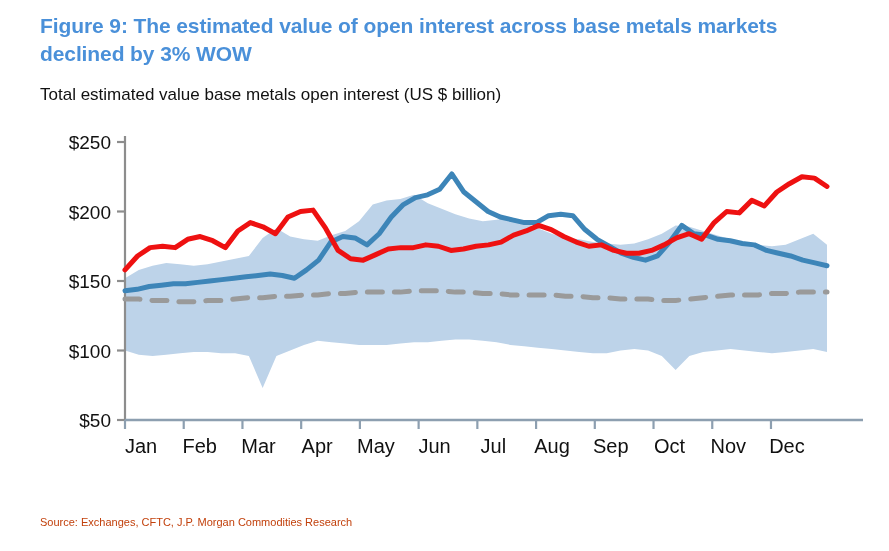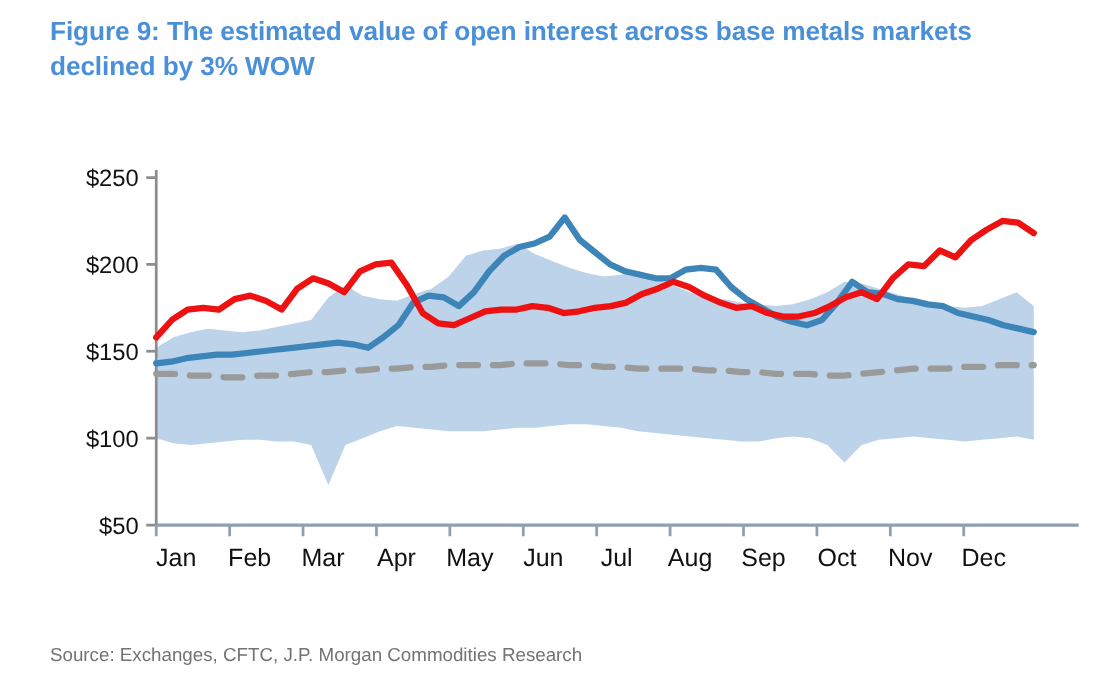--- a/index.html
+++ b/index.html
@@ -24,31 +24,32 @@
     font-size:17px;font-weight:normal;color:#111111;
   }
   .chart-area{
     position:absolute;left:0px;top:120px;width:889px;height:345px;
   }
   .legend{
     position:absolute;left:0px;top:462px;width:889px;height:34px;
   }
   .src{
     position:absolute;left:40px;top:516px;
-    font-size:15px;color:#737373;
+    font-size:11px;color:#c2410c;
   }
   svg{display:block;}
   text{font-family:"Liberation Sans", sans-serif;}
 </style>
 </head>
 <body>
 
 <div class="fig-wrap">
 
   <div class="fig-title">Figure 9: The estimated value of open interest across base metals markets declined by 3% WOW</div>
+  <div class="fig-subtitle">Total estimated value base metals open interest (US $ billion)</div>
 
   <div class="chart-area">
     <svg id="chart-svg" width="889" height="345" viewBox="0 0 889 345">
         <path d="M125.00,158.22L138.76,149.88L152.53,145.71L166.29,142.93L180.06,144.32L193.82,145.71L207.59,144.32L221.35,141.54L235.12,138.76L248.88,135.98L262.65,117.91L276.41,108.18L290.18,116.52L303.94,119.30L317.71,120.69L331.47,115.13L345.24,110.96L359.00,101.23L372.76,84.55L386.53,80.38L400.29,78.99L414.06,74.82L427.82,83.16L441.59,88.72L455.35,94.28L469.12,98.45L482.88,101.23L496.65,99.84L510.41,97.06L524.18,102.62L537.94,108.18L551.71,113.74L565.47,117.91L579.24,119.30L593.00,122.08L606.76,123.47L620.53,124.86L634.29,123.47L648.06,119.30L661.82,113.74L675.59,105.40L689.35,106.79L703.12,110.96L716.88,115.13L730.65,119.30L744.41,122.08L758.18,124.86L771.94,126.25L785.71,124.86L799.47,119.30L813.24,113.74L827.00,124.86L827.00,231.89L813.24,229.11L799.47,230.50L785.71,231.89L771.94,233.28L758.18,231.89L744.41,230.50L730.65,229.11L716.88,230.50L703.12,231.89L689.35,236.06L675.59,249.96L661.82,236.06L648.06,230.50L634.29,229.11L620.53,230.50L606.76,233.28L593.00,233.28L579.24,231.89L565.47,230.50L551.71,229.11L537.94,227.72L524.18,226.33L510.41,224.94L496.65,222.16L482.88,220.77L469.12,219.38L455.35,219.38L441.59,220.77L427.82,222.16L414.06,222.16L400.29,223.55L386.53,224.94L372.76,224.94L359.00,224.94L345.24,223.55L331.47,222.16L317.71,220.77L303.94,224.94L290.18,230.50L276.41,236.06L262.65,268.03L248.88,236.06L235.12,233.28L221.35,233.28L207.59,231.89L193.82,231.89L180.06,233.28L166.29,234.67L152.53,236.06L138.76,234.67L125.00,230.50Z" fill="#bdd3e9" stroke="none"></path>
         <line x1="125" y1="16" x2="125" y2="300" stroke="#8d8d8d" stroke-width="2.2"></line>
         <line x1="125" y1="300" x2="863" y2="300" stroke="#8d9fb0" stroke-width="2.6"></line>
         <line x1="117" y1="300" x2="125" y2="300" stroke="#8d8d8d" stroke-width="2.2"></line>
         <text x="111" y="307" text-anchor="end" font-size="19" fill="#111">$50</text>
         <line x1="117" y1="230.5" x2="125" y2="230.5" stroke="#8d8d8d" stroke-width="2.2"></line>
         <text x="111" y="237.5" text-anchor="end" font-size="19" fill="#111">$100</text>

